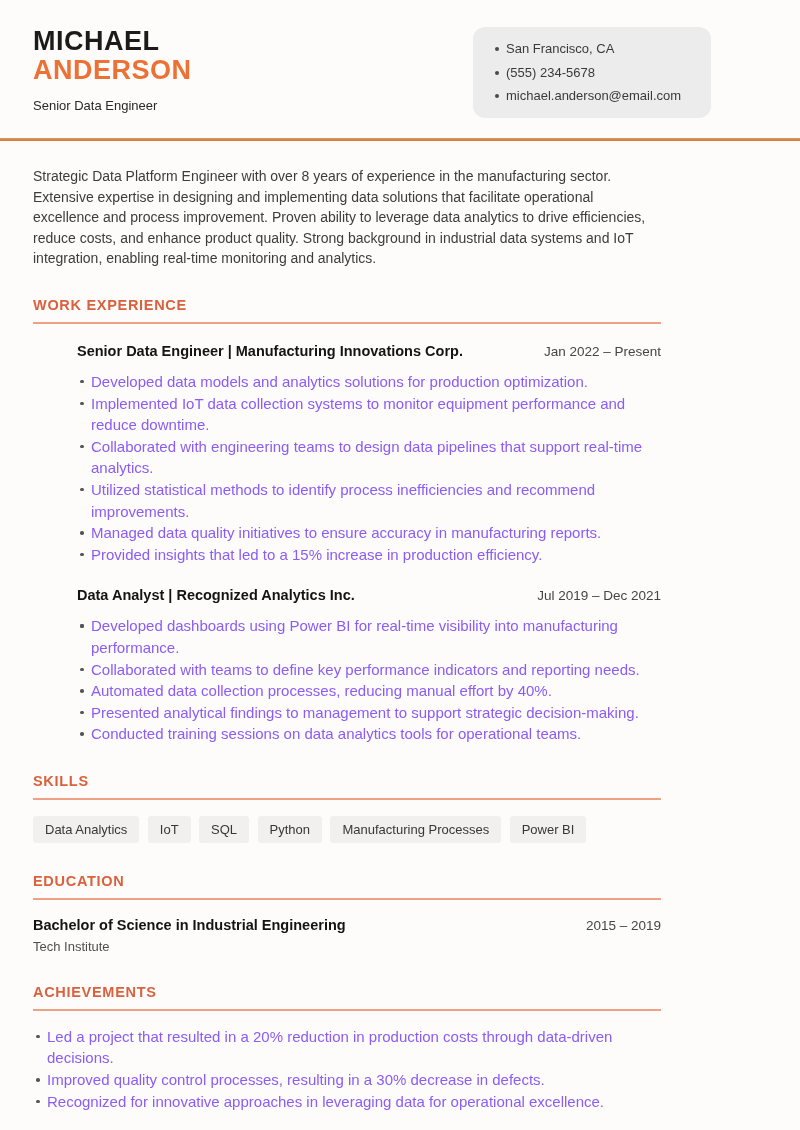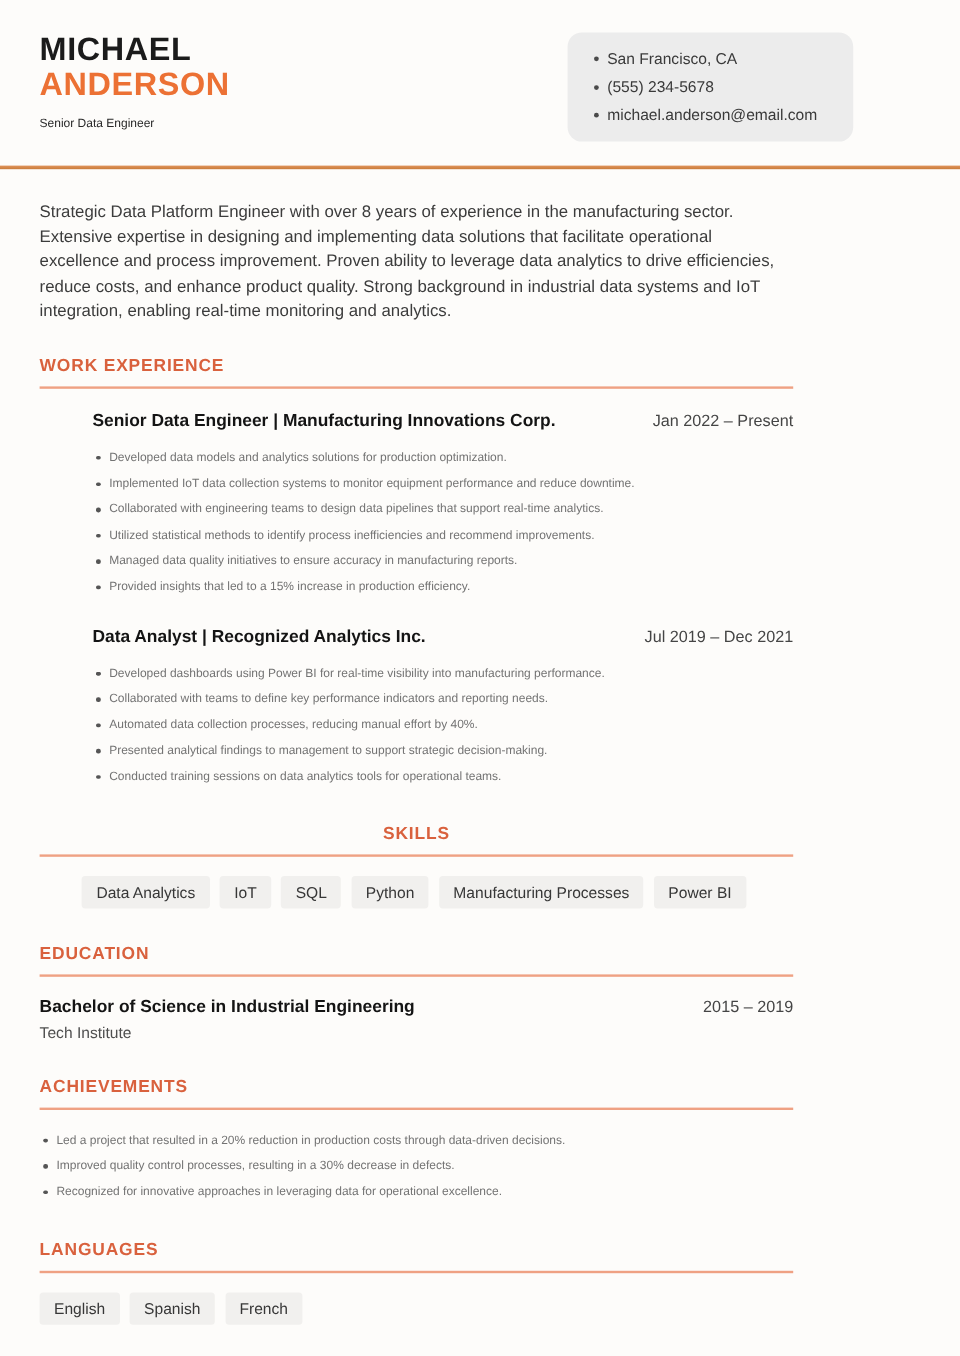--- a/index.html
+++ b/index.html
@@ -16,21 +16,21 @@
   .header { position: relative; height: 138px; }
   .name-block { padding: 27px 0 0 33px; }
   .name-first {
     font-size: 27px; font-weight: 800; letter-spacing: 0.5px;
     color: #1b1b1b; line-height: 1.07; margin: 0;
   }
   .name-last {
     font-size: 27px; font-weight: 800; letter-spacing: 0.5px;
     color: #ec7134; line-height: 1.07; margin: 0;
   }
-  .job-title { margin-top: 13px; font-size: 10px; color: #282828; }
+  .job-title { margin-top: 13px; font-size: 13px; color: #282828; }
 
   .contact-box {
     position: absolute; top: 27px; right: 0; width: 238px;
     background: #ececec; border-radius: 12px;
     padding: 10px 12px 10px 22px; box-sizing: border-box;
   }
   .contact-item {
     position: relative; font-size: 13px; color: #3a3a3a;
     line-height: 23.5px; padding-left: 11px; white-space: nowrap;
   }
@@ -54,21 +54,21 @@
   .heading-rule { height: 0; border-bottom: 2px solid #efa183; margin-top: 9px; }
 
   .job { margin-top: 19px; margin-left: 44px; }
   .job-head { display: flex; justify-content: space-between; align-items: baseline; }
   .job-name { font-size: 14.5px; font-weight: 700; color: #141414; }
   .job-dates { font-size: 13.5px; color: #454545; white-space: nowrap; }
 
   ul.bullets { list-style: none; margin: 12px 0 0 0; padding: 0; }
   ul.bullets li {
     position: relative; padding-left: 14px;
-    font-size: 10px; line-height: 21.6px; color: #737373;
+    font-size: 15px; line-height: 21.6px; color: #8b5cf6;
   }
   ul.bullets li .dot {
     position: absolute; left: 3px; top: 9px;
     width: 3.5px; height: 3.5px; border-radius: 50%; background: #555;
   }
 
   .tags { margin-top: 16px; }
   .tag {
     display: inline-block; background: #f1f0ee; border-radius: 3px;
     padding: 6px 12px; margin: 0 4px 0 0;
@@ -142,21 +142,21 @@
           <li><span class="dot"></span></li>
           <li><span class="dot"></span><span>Developed dashboards using Power BI for real-time visibility into manufacturing performance.</span></li>
           <li><span class="dot"></span><span>Collaborated with teams to define key performance indicators and reporting needs.</span></li>
           <li><span class="dot"></span><span>Automated data collection processes, reducing manual effort by 40%.</span></li>
           <li><span class="dot"></span><span>Presented analytical findings to management to support strategic decision-making.</span></li>
           <li><span class="dot"></span><span>Conducted training sessions on data analytics tools for operational teams.</span></li>
         </ul>
       </div>
     </div>
 
-    <div class="section" style="text-align:center;">
+    <div class="section" style="">
       <h2 class="section-heading">SKILLS</h2>
       <div class="heading-rule"></div>
       <div class="tags">
         <span class="tag">Data Analytics</span>
         <span class="tag">IoT</span>
         <span class="tag">SQL</span>
         <span class="tag">Python</span>
         <span class="tag">Manufacturing Processes</span>
         <span class="tag">Power BI</span>
       </div>

